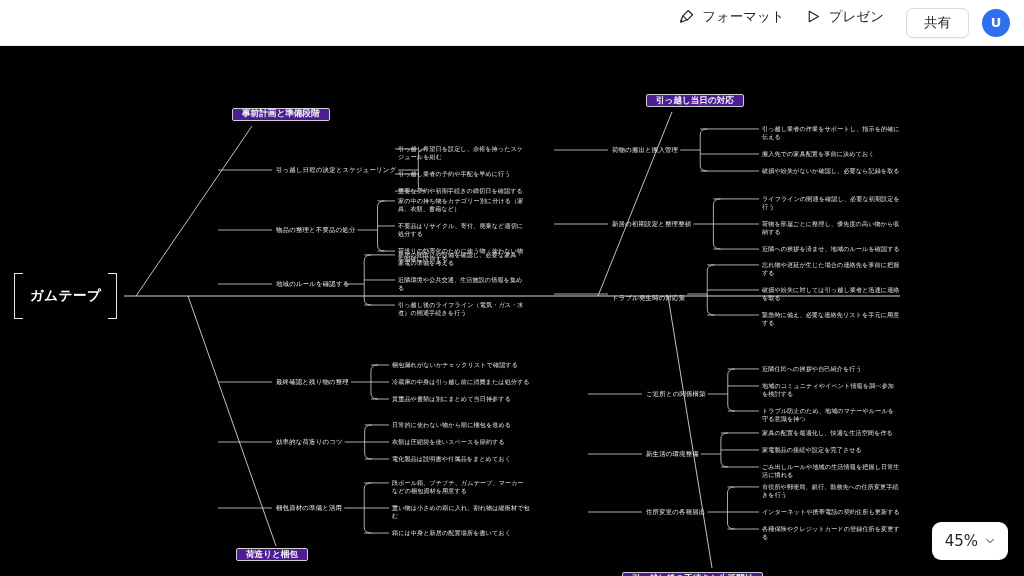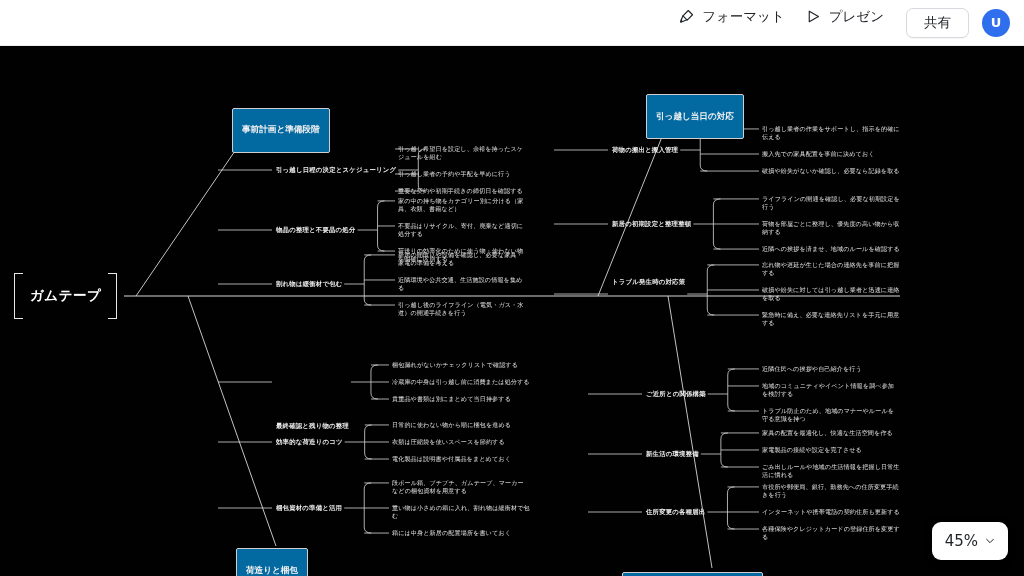--- a/index.html
+++ b/index.html
@@ -54,24 +54,24 @@
   
   .node { position: absolute; color: #f4f4f4; line-height: 1.32; }
 
   .root-node {
     font-size: 13.5px; font-weight: 700; letter-spacing: .5px;
     white-space: nowrap; color: #ffffff;
   }
   .cat-node {
     font-size: 8.6px; font-weight: 700; color: #f2f2f2;
     border: 1.1px solid #cfcfcf; border-radius: 2px;
-    padding: 16px 9px; white-space: nowrap; background: #0369a1;
+    padding: 0 9px; white-space: nowrap; background: #4c1d95;
   }
   .mid-node {
-    font-size: 6.4px; font-weight: 700; color: #ededed;
+    font-size: 6.4px; font-weight: 400; color: #ededed;
     white-space: nowrap; letter-spacing: .2px;
   }
   .leaf-node {
     font-size: 6.1px; color: #e4e4e4; letter-spacing: .1px;
     font-weight: 400;
   }
   .leaf-w2 { width: 128px; }
   .leaf-w3 { width: 138px; }
 
   
@@ -216,39 +216,39 @@
     <div id="nodes">
         <div class="node cat-node" style="left: 232px; top: 62px; font-family: Liberation Mono, monospace;">事前計画と準備段階</div>
         <div class="node mid-node" style="left: 276px; top: 120px;">引っ越し日程の決定とスケジューリング</div>
         <div class="node leaf-node leaf-w2" style="left: 398px; top: 98.9375px;">引っ越し希望日を設定し、余裕を持ったスケジュールを組む</div>
         <div class="node leaf-node leaf-w2" style="left: 398px; top: 124px;">引っ越し業者の予約や手配を早めに行う</div>
         <div class="node leaf-node leaf-w2" style="left: 398px; top: 141.031px;">重要な契約や初期手続きの締切日を確認する</div>
         <div class="node mid-node" style="left: 276px; top: 180px;">物品の整理と不要品の処分</div>
         <div class="node leaf-node leaf-w2" style="left: 398px; top: 150.906px;">家の中の持ち物をカテゴリー別に分ける（家具、衣類、書籍など）</div>
         <div class="node leaf-node leaf-w2" style="left: 398px; top: 175.969px;">不要品はリサイクル、寄付、廃棄など適切に処分する</div>
         <div class="node leaf-node leaf-w2" style="left: 398px; top: 201.031px;">荷送りの効率化のために使う物・使わない物を明確に区別する</div>
-        <div class="node mid-node" style="left: 276px; top: 234px;">割れ物は緩衝材で包む</div>
+        <div class="node mid-node" style="left: 276px; top: 234px;">地域のルールを確認する</div>
         <div class="node leaf-node leaf-w2" style="left: 398px; top: 204.906px;">新居の間取りや設備を確認し、必要な家具・家電の準備を考える</div>
         <div class="node leaf-node leaf-w2" style="left: 398px; top: 229.969px;">近隣環境や公共交通、生活施設の情報を集める</div>
         <div class="node leaf-node leaf-w2" style="left: 398px; top: 255.031px;">引っ越し後のライフライン（電気・ガス・水道）の開通手続きを行う</div>
         <div class="node cat-node" style="left: 646px; top: 48px;">引っ越し当日の対応</div>
         <div class="node mid-node" style="left: 612px; top: 100px;">荷物の搬出と搬入管理</div>
         <div class="node leaf-node leaf-w3" style="left: 762px; top: 78.9375px;">引っ越し業者の作業をサポートし、指示を的確に伝える</div>
         <div class="node leaf-node leaf-w3" style="left: 762px; top: 104px;">搬入先での家具配置を事前に決めておく</div>
         <div class="node leaf-node leaf-w3" style="left: 762px; top: 121.031px;">破損や紛失がないか確認し、必要なら記録を取る</div>
         <div class="node mid-node" style="left: 612px; top: 174px;">新居の初期設定と整理整頓</div>
         <div class="node leaf-node leaf-w3" style="left: 762px; top: 148.922px;">ライフラインの開通を確認し、必要な初期設定を行う</div>
         <div class="node leaf-node leaf-w3" style="left: 762px; top: 173.984px;">荷物を部屋ごとに整理し、優先度の高い物から収納する</div>
         <div class="node leaf-node leaf-w3" style="left: 762px; top: 199.047px;">近隣への挨拶を済ませ、地域のルールを確認する</div>
-        <div class="node mid-node" style="left: 612px; top: 232px;">トラブル発生時の対応策</div>
+        <div class="node mid-node" style="left: 612px; top: 248px;">トラブル発生時の対応策</div>
         <div class="node leaf-node leaf-w3" style="left: 762px; top: 214.906px;">忘れ物や遅延が生じた場合の連絡先を事前に把握する</div>
         <div class="node leaf-node leaf-w3" style="left: 762px; top: 239.969px;">破損や紛失に対しては引っ越し業者と迅速に連絡を取る</div>
         <div class="node leaf-node leaf-w3" style="left: 762px; top: 265.031px;">緊急時に備え、必要な連絡先リストを手元に用意する</div>
         <div class="node cat-node" style="left: 236px; top: 502px;">荷造りと梱包</div>
-        <div class="node mid-node" style="left: 276px; top: 332px; margin-top: 44px;">最終確認と残り物の整理</div>
+        <div class="node mid-node" style="left: 276px; top: 332px;">最終確認と残り物の整理</div>
         <div class="node leaf-node leaf-w3" style="left: 392px; top: 314.953px;">梱包漏れがないかチェックリストで確認する</div>
         <div class="node leaf-node leaf-w3" style="left: 392px; top: 331.984px;">冷蔵庫の中身は引っ越し前に消費または処分する</div>
         <div class="node leaf-node leaf-w3" style="left: 392px; top: 349.016px;">貴重品や書類は別にまとめて当日持参する</div>
         <div class="node mid-node" style="left: 276px; top: 392px;">効率的な荷造りのコツ</div>
         <div class="node leaf-node leaf-w3" style="left: 392px; top: 374.953px;">日常的に使わない物から順に梱包を進める</div>
         <div class="node leaf-node leaf-w3" style="left: 392px; top: 391.984px;">衣類は圧縮袋を使いスペースを節約する</div>
         <div class="node leaf-node leaf-w3" style="left: 392px; top: 409.016px;">電化製品は説明書や付属品をまとめておく</div>
         <div class="node mid-node" style="left: 276px; top: 458px;">梱包資材の準備と活用</div>
         <div class="node leaf-node leaf-w3" style="left: 392px; top: 432.922px;">段ボール箱、プチプチ、ガムテープ、マーカーなどの梱包資材を用意する</div>
         <div class="node leaf-node leaf-w3" style="left: 392px; top: 457.984px;">重い物は小さめの箱に入れ、割れ物は緩衝材で包む</div>

